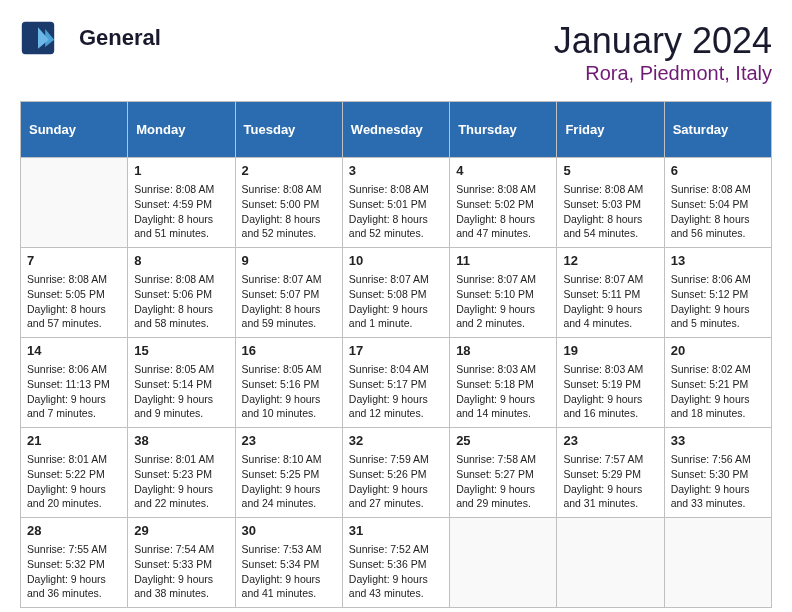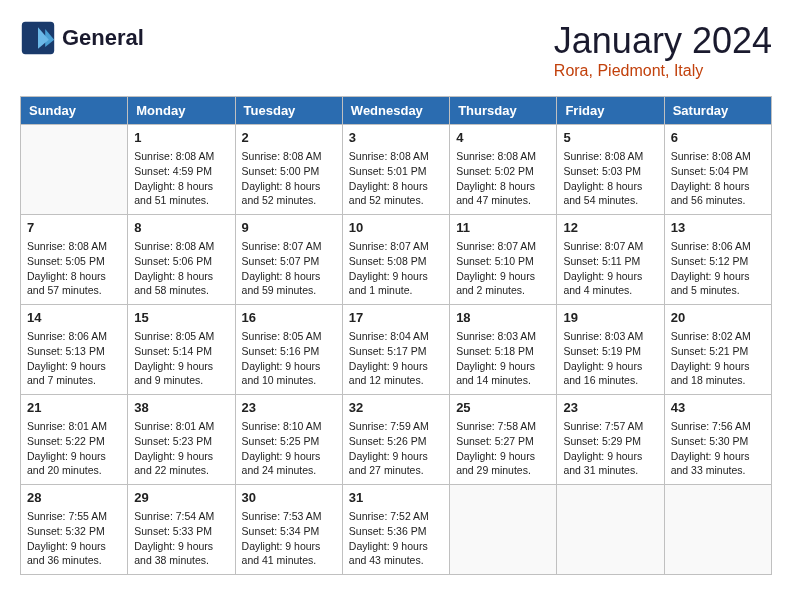--- a/index.html
+++ b/index.html
@@ -12,54 +12,54 @@
     }
     .header {
       display: flex;
       justify-content: space-between;
       align-items: flex-start;
       margin-bottom: 16px;
     }
     .logo {
       display: flex;
       align-items: center;
-      gap: 6px;
+      gap: 23px;
     }
     .logo-text {
       font-size: 22px;
       font-weight: bold;
       color: #1a1a2e;
       line-height: 1.1;
     }
     .logo-icon {
       width: 36px;
       height: 36px;
     }
     .title-block {
-      text-align: left;
+      text-align: right;
     }
     .month-title {
       font-size: 36px;
       font-weight: normal;
       color: #1a1a2e;
     }
     .location {
-      font-size: 16px;
-      color: #c2410c;
+      font-size: 20px;
+      color: #701a75;
     }
     table {
       width: 100%;
       border-collapse: collapse;
     }
     th {
       background: #2b6cb0;
       color: #fff;
       font-size: 13px;
       font-weight: bold;
-      padding: 6px 8px;
+      padding: 20px 8px;
       text-align: left;
       border: 1px solid #c0c0c0;
     }
     td {
       border: 1px solid #c0c0c0;
       vertical-align: top;
       padding: 4px 6px;
       font-size: 10.5px;
       color: #222;
       width: calc(100% / 7);
@@ -187,21 +187,21 @@
           <div class="day-num">13</div>
           <div>Sunrise: 8:06 AM</div>
           <div>Sunset: 5:12 PM</div>
           <div>Daylight: 9 hours and 5 minutes.</div>
         </td>
       </tr>
       <tr class="week-row">
         <td>
           <div class="day-num">14</div>
           <div>Sunrise: 8:06 AM</div>
-          <div>Sunset: 5:13 PM</div>
+          <div>Sunset: 11:13 PM</div>
           <div>Daylight: 9 hours and 7 minutes.</div>
         </td>
         <td>
           <div class="day-num">15</div>
           <div>Sunrise: 8:05 AM</div>
           <div>Sunset: 5:14 PM</div>
           <div>Daylight: 9 hours and 9 minutes.</div>
         </td>
         <td>
           <div class="day-num">16</div>
@@ -265,21 +265,21 @@
           <div>Sunset: 5:27 PM</div>
           <div>Daylight: 9 hours and 29 minutes.</div>
         </td>
         <td>
           <div class="day-num">23</div>
           <div>Sunrise: 7:57 AM</div>
           <div>Sunset: 5:29 PM</div>
           <div>Daylight: 9 hours and 31 minutes.</div>
         </td>
         <td>
-          <div class="day-num">43</div>
+          <div class="day-num">33</div>
           <div>Sunrise: 7:56 AM</div>
           <div>Sunset: 5:30 PM</div>
           <div>Daylight: 9 hours and 33 minutes.</div>
         </td>
       </tr>
       <tr class="week-row">
         <td>
           <div class="day-num">28</div>
           <div>Sunrise: 7:55 AM</div>
           <div>Sunset: 5:32 PM</div>

